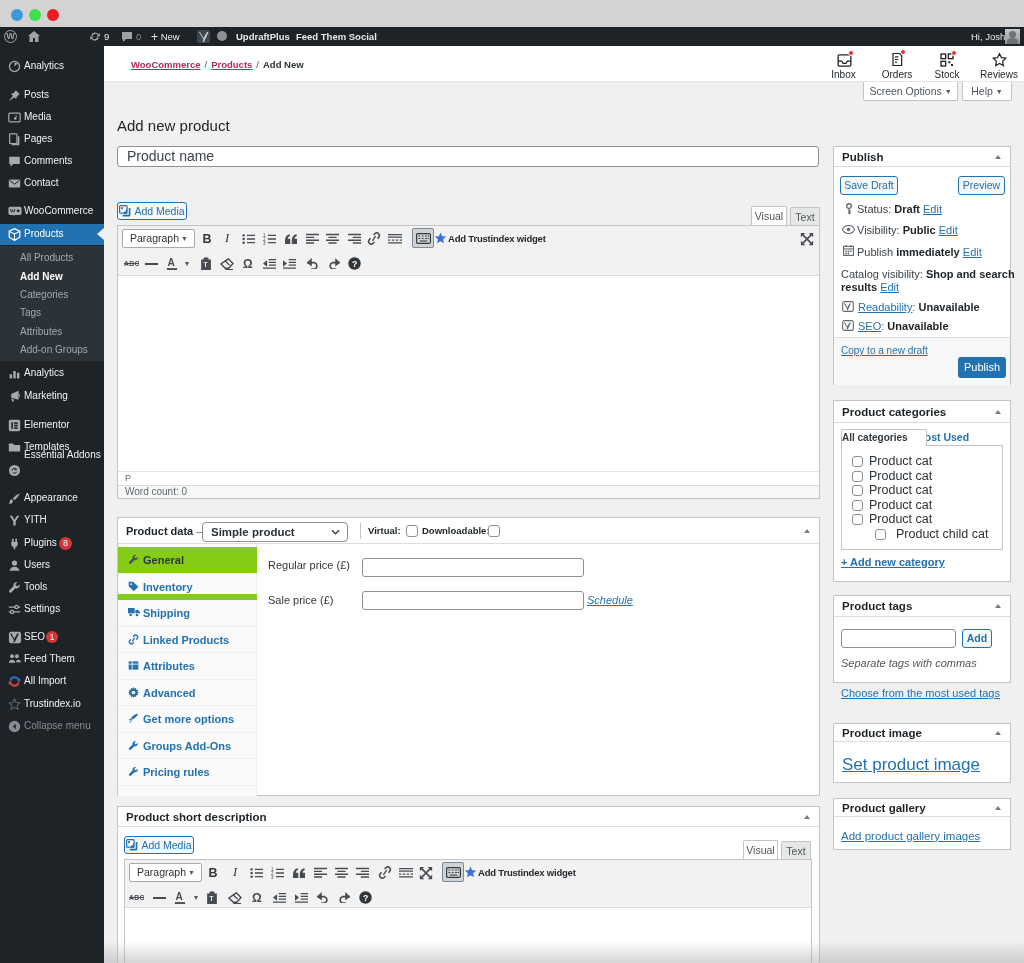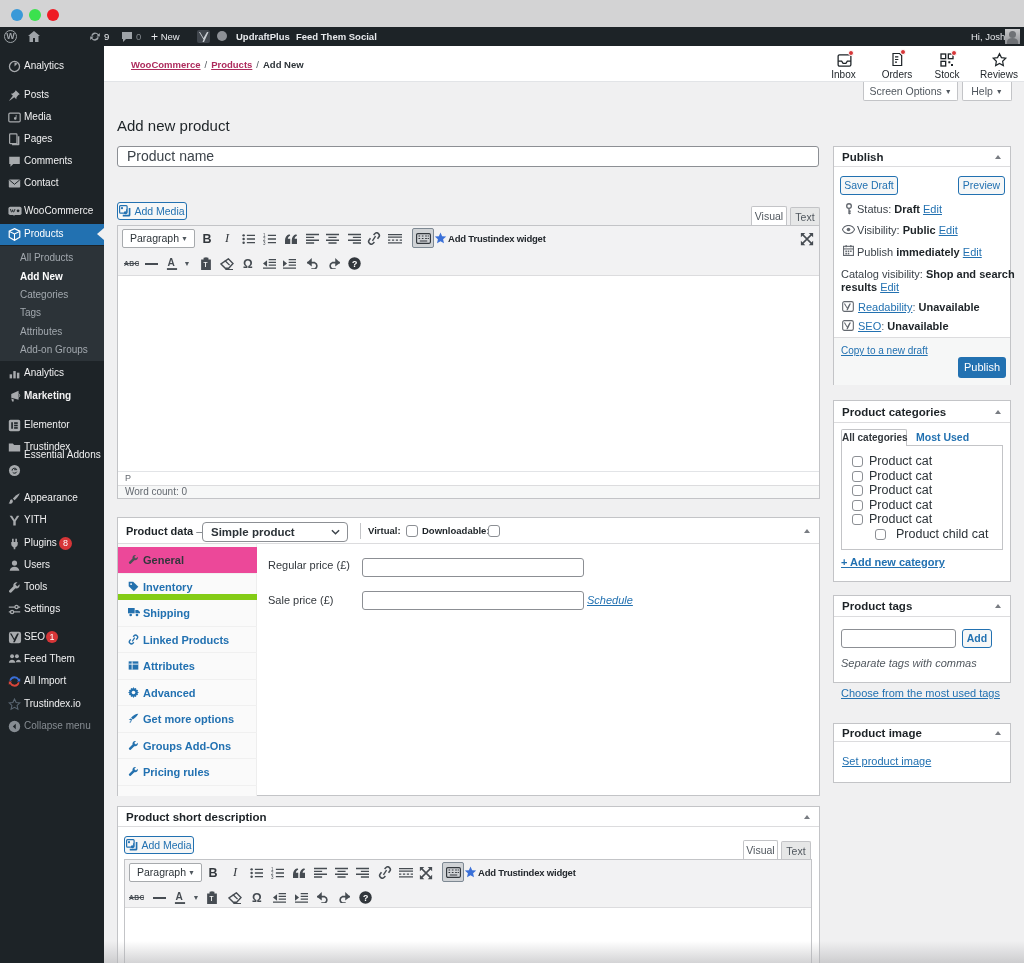--- a/index.html
+++ b/index.html
@@ -120,37 +120,37 @@
           <rect x="11" y="7" width="3" height="7" fill="#a7aaad"></rect>
         </svg>
       </div>
     <div class="abs" style="left:24px;top:320px;height:14px;line-height:14px;white-space:nowrap;color:#f0f0f1;font-weight:400">Analytics</div>
     <div class="abs" style="left:8px;top:343.5px">
         <svg width="13" height="13" viewBox="0 0 16 16">
           <path d="M13 1v11L4 9.5V4.8zM4 10.5l3 .8v3H5z" fill="#a7aaad"></path>
           <path d="M13 4.5a2.5 2.5 0 0 1 0 4.5" fill="none" stroke="#a7aaad" stroke-width="1.2"></path>
         </svg>
       </div>
-    <div class="abs" style="left:24px;top:343px;height:14px;line-height:14px;white-space:nowrap;color:#f0f0f1;font-weight:700">Marketing</div>
+    <div class="abs" style="left:24px;top:343px;height:14px;line-height:14px;white-space:nowrap;color:#f0f0f1;font-weight:400">Marketing</div>
     <div class="abs" style="left:8px;top:372.5px">
         <svg width="13" height="13" viewBox="0 0 16 16">
           <rect x="1" y="1" width="14" height="14" rx="2" fill="#a7aaad"></rect>
           <rect x="4" y="4" width="2" height="8" fill="#1d2327"></rect>
           <rect x="7.5" y="4" width="4.5" height="2" fill="#1d2327"></rect>
           <rect x="7.5" y="7" width="4.5" height="2" fill="#1d2327"></rect>
           <rect x="7.5" y="10" width="4.5" height="2" fill="#1d2327"></rect>
         </svg>
       </div>
     <div class="abs" style="left:24px;top:372px;height:14px;line-height:14px;white-space:nowrap;color:#f0f0f1;font-weight:400">Elementor</div>
     <div class="abs" style="left:8px;top:394.5px">
         <svg width="13" height="13" viewBox="0 0 16 16">
           <path d="M1 3h5l1.5 2H15v8H1z" fill="#a7aaad"></path>
         </svg>
       </div>
-    <div class="abs" style="left:24px;top:394px;height:14px;line-height:14px;white-space:nowrap;color:#f0f0f1;font-weight:400">Trustindex</div>
+    <div class="abs" style="left:24px;top:394px;height:14px;line-height:14px;white-space:nowrap;color:#f0f0f1;font-weight:400">Templates</div>
     <div class="abs" style="left:8px;top:417.5px">
         <svg width="13" height="13" viewBox="0 0 16 16">
           <circle cx="8" cy="8" r="6.8" fill="#a7aaad"></circle>
           <path d="M5 8.2a3 3 0 0 1 5.8-1.2H7.5M10.8 9.5a3 3 0 0 1-5 .8" fill="none" stroke="#1d2327" stroke-width="1.2"></path>
         </svg>
       </div>
     <div class="abs" style="left:24px;top:402px;height:14px;line-height:14px;white-space:nowrap;color:#f0f0f1;font-weight:400">Essential Addons</div>
     <div class="abs" style="left:8px;top:445.5px">
         <svg width="13" height="13" viewBox="0 0 16 16">
           <path d="M14.5 1.5c-3 1-7 4.5-8.5 6.5l2 2c2-1.5 5.5-5.5 6.5-8.5z" fill="#a7aaad"></path>
@@ -605,21 +605,21 @@
             </svg>
           </span></div>
       <div class="abs" style="left:242px;top:5px;width:1px;height:16px;background:#c3c4c7"></div>
       <div class="abs" style="left:250px;top:0;height:26px;line-height:26px;font-size:9.5px;font-weight:600;color:#1d2327">Virtual:</div>
       <div class="cb" style="left:288px;top:7px;width:12px;height:12px"></div>
       <div class="abs" style="left:304px;top:0;height:26px;line-height:26px;font-size:9.5px;font-weight:600;color:#1d2327">Downloadable:</div>
       <div class="cb" style="left:370px;top:7px;width:12px;height:12px"></div>
       <span class="tgl" style="border-bottom:4px solid #787c82;border-left:3.5px solid transparent;border-right:3.5px solid transparent"></span>
     </div>
     <div class="abs" style="left:0;top:26px;width:139px;height:252px;background:#fafafa;border-right:1px solid #eee">
-      <div class="abs" style="left:0;top:3px;width:139px;height:26.5px;background:#ec4899;border-bottom:1px solid #f0f0f0">
+      <div class="abs" style="left:0;top:3px;width:139px;height:26.5px;background:#84cc16;border-bottom:1px solid #f0f0f0">
           <div class="abs" style="left:10px;top:7px">
             <svg width="11" height="11" viewBox="0 0 16 16">
               <path d="M10.5 1.5a4 4 0 0 0-3.9 5L1.5 11.6a1.8 1.8 0 0 0 2.5 2.5l5.2-5.1a4 4 0 0 0 5-5L11.5 6.7 9 4.2 11.7 1.5z" fill="#4a5056"></path>
             </svg>
           </div>
           <div class="abs" style="left:25px;top:0;height:26.5px;line-height:26.5px;font-size:11px;font-weight:600;color:#32373c">General</div>
         </div>
       <div class="abs" style="left:0;top:29.5px;width:139px;height:26.5px;border-bottom:6px solid #84cc16">
           <div class="abs" style="left:10px;top:7px">
             <svg width="11" height="11" viewBox="0 0 16 16">
@@ -751,21 +751,21 @@
       <div class="abs" style="left:7px;top:7px;font-size:10px"><span class="link">Copy to a new draft</span></div>
       <div class="abs" style="left:124px;top:19px;width:48px;height:21px;background:#2271b1;border-radius:3px;color:#fff;font-size:11px;text-align:center;line-height:21px">Publish</div>
     </div>
   </div>
 
   <div class="box" style="left:833px;top:400px;width:178px;height:182px">
     <div class="bhead" style="height:22px;border-bottom:1px solid #dcdcde">
         <span class="tt">Product categories</span>
         <span class="tgl" style="border-bottom:4px solid #787c82;border-left:3.5px solid transparent;border-right:3.5px solid transparent"></span>
       </div>
-    <div class="abs" style="left:7px;top:28px;width:66px;height:17px;background:#fff;border:1px solid #c3c4c7;border-bottom:none;border-radius:2px 2px 0 0;z-index:2;font-size:10px;font-weight:600;color:#32373c;text-align:right;line-height:16px;white-space:nowrap">All categories</div>
+    <div class="abs" style="left:7px;top:28px;width:86px;height:17px;background:#fff;border:1px solid #c3c4c7;border-bottom:none;border-radius:2px 2px 0 0;z-index:2;font-size:10px;font-weight:600;color:#32373c;text-align:left;line-height:16px;white-space:nowrap">All categories</div>
     <div class="abs" style="left:82px;top:30px;font-size:10.5px;font-weight:600;color:#2271b1">Most Used</div>
     <div class="abs" style="left:7px;top:44px;width:162px;height:105px;background:#fff;border:1px solid #c3c4c7">
       <div class="cb" style="left:10px;top:10px;width:11px;height:11px"></div>
       <div class="abs" style="left:27px;top:8px;font-size:12.5px;color:#2c3338">Product cat</div>
       <div class="cb" style="left:10px;top:24.5px;width:11px;height:11px"></div>
       <div class="abs" style="left:27px;top:22.5px;font-size:12.5px;color:#2c3338">Product cat</div>
       <div class="cb" style="left:10px;top:39px;width:11px;height:11px"></div>
       <div class="abs" style="left:27px;top:37px;font-size:12.5px;color:#2c3338">Product cat</div>
       <div class="cb" style="left:10px;top:53.5px;width:11px;height:11px"></div>
       <div class="abs" style="left:27px;top:51.5px;font-size:12.5px;color:#2c3338">Product cat</div>
@@ -786,18 +786,25 @@
     <div class="btn2" style="left:128px;top:33px;width:30px;height:19px;line-height:17px;font-weight:600">Add</div>
     <div class="abs" style="left:7px;top:61px;font-size:11px;font-style:italic;color:#50575e">Separate tags with commas</div>
     <div class="abs" style="left:7px;top:91px;font-size:11px"><span class="link">Choose from the most used tags</span></div>
   </div>
 
   <div class="box" style="left:833px;top:723px;width:178px;height:60px">
     <div class="bhead" style="height:18px;border-bottom:1px solid #dcdcde">
         <span class="tt">Product image</span>
         <span class="tgl" style="border-bottom:4px solid #787c82;border-left:3.5px solid transparent;border-right:3.5px solid transparent"></span>
       </div>
-    <div class="abs" style="left:8px;top:31px;font-size:11px"><span class="link">Set product image</span></div>
-  </div>
-
+    <div class="abs" style="left:8px;top:31px;font-size:17px"><span class="link">Set product image</span></div>
+  </div>
+
+  <div class="box" style="left:833px;top:798px;width:178px;height:52px">
+    <div class="bhead" style="height:18px;border-bottom:1px solid #dcdcde">
+        <span class="tt">Product gallery</span>
+        <span class="tgl" style="border-bottom:4px solid #787c82;border-left:3.5px solid transparent;border-right:3.5px solid transparent"></span>
+      </div>
+    <div class="abs" style="left:7px;top:31px;font-size:11.5px"><span class="link">Add product gallery images</span></div>
+  </div>
 
   <div class="abs" style="left:104px;top:941px;width:920px;height:22px;background:linear-gradient(rgba(200,200,202,0),rgba(176,176,179,0.55));pointer-events:none"></div>
 </div>
 
 </body></html>

